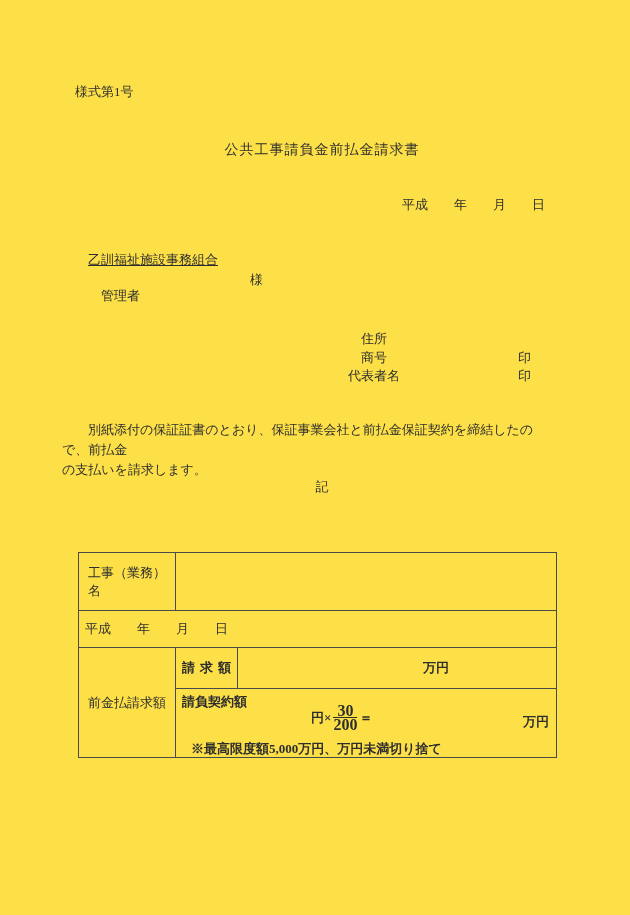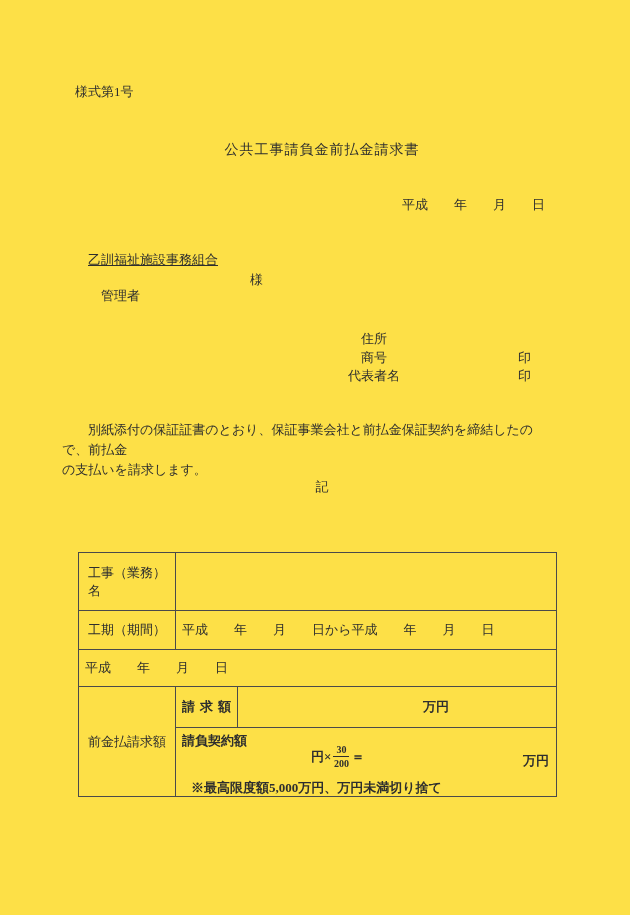--- a/index.html
+++ b/index.html
@@ -37,21 +37,21 @@
   .jlab2 { flex:1; padding:0 6px; text-align:justify; text-align-last:justify; }
   .dval { padding-left:6px; white-space:pre; }
   .rightpart { flex:1; display:flex; flex-direction:column;font-weight:bold; }
   .subrow { display:flex; width:100%; }
   .h57{height:57px} .h39{height:39px} .h37{height:37px} .h40{height:40px} .h69{height:69px}
   .amountcell { flex:1; display:flex; align-items:center; }
   .amountcell span { margin-left:185px; }
   .explcell { flex:1; position:relative; }
   .expl-contract { position:absolute; left:6px; top:4px; }
   .expl-formula { position:absolute; left:135px; top:15px; display:flex; align-items:center; }
-  .fraction { display:inline-block; text-align:center; margin:0 2px; font-size:10px; line-height:13px; }
+  .fraction { display:inline-block; text-align:center; margin:0 2px; font-size:16px; line-height:13px; }
   .fraction .num { padding:0 3px; border-bottom:1px solid #2e2e2e; }
   .expl-unit { position:absolute; right:7px; top:24px; }
   .expl-note { position:absolute; left:15px; top:51px; font-size:13px; white-space:pre; }
   .seal { position:absolute; }
 </style>
 </head>
 <body>
 
 <div class="page">
 
@@ -84,28 +84,20 @@
 
   <div class="jtable">
 
     <div class="trow h57">
       <div class="c1">
         <span class="jlab">工事（業務）名</span>
       </div>
       <div class="cv dval"></div>
     </div>
 
-    <div class="trow h39 bt">
-      <div class="c1">
-        <span class="jlab">工期（期間）</span>
-      </div>
-      <div class="cv">
-        <span class="dval">平成　　年　　月　　日から平成　　年　　月　　日</span>
-      </div>
-    </div>
 
     <div class="trow h37 bt">
       <div class="cv">
         <span class="dval">平成　　年　　月　　日</span>
       </div>
     </div>
 
     <div class="trow bt" style="height:110px;">
       <div class="c1">
         <span class="jlab">前金払請求額</span>

